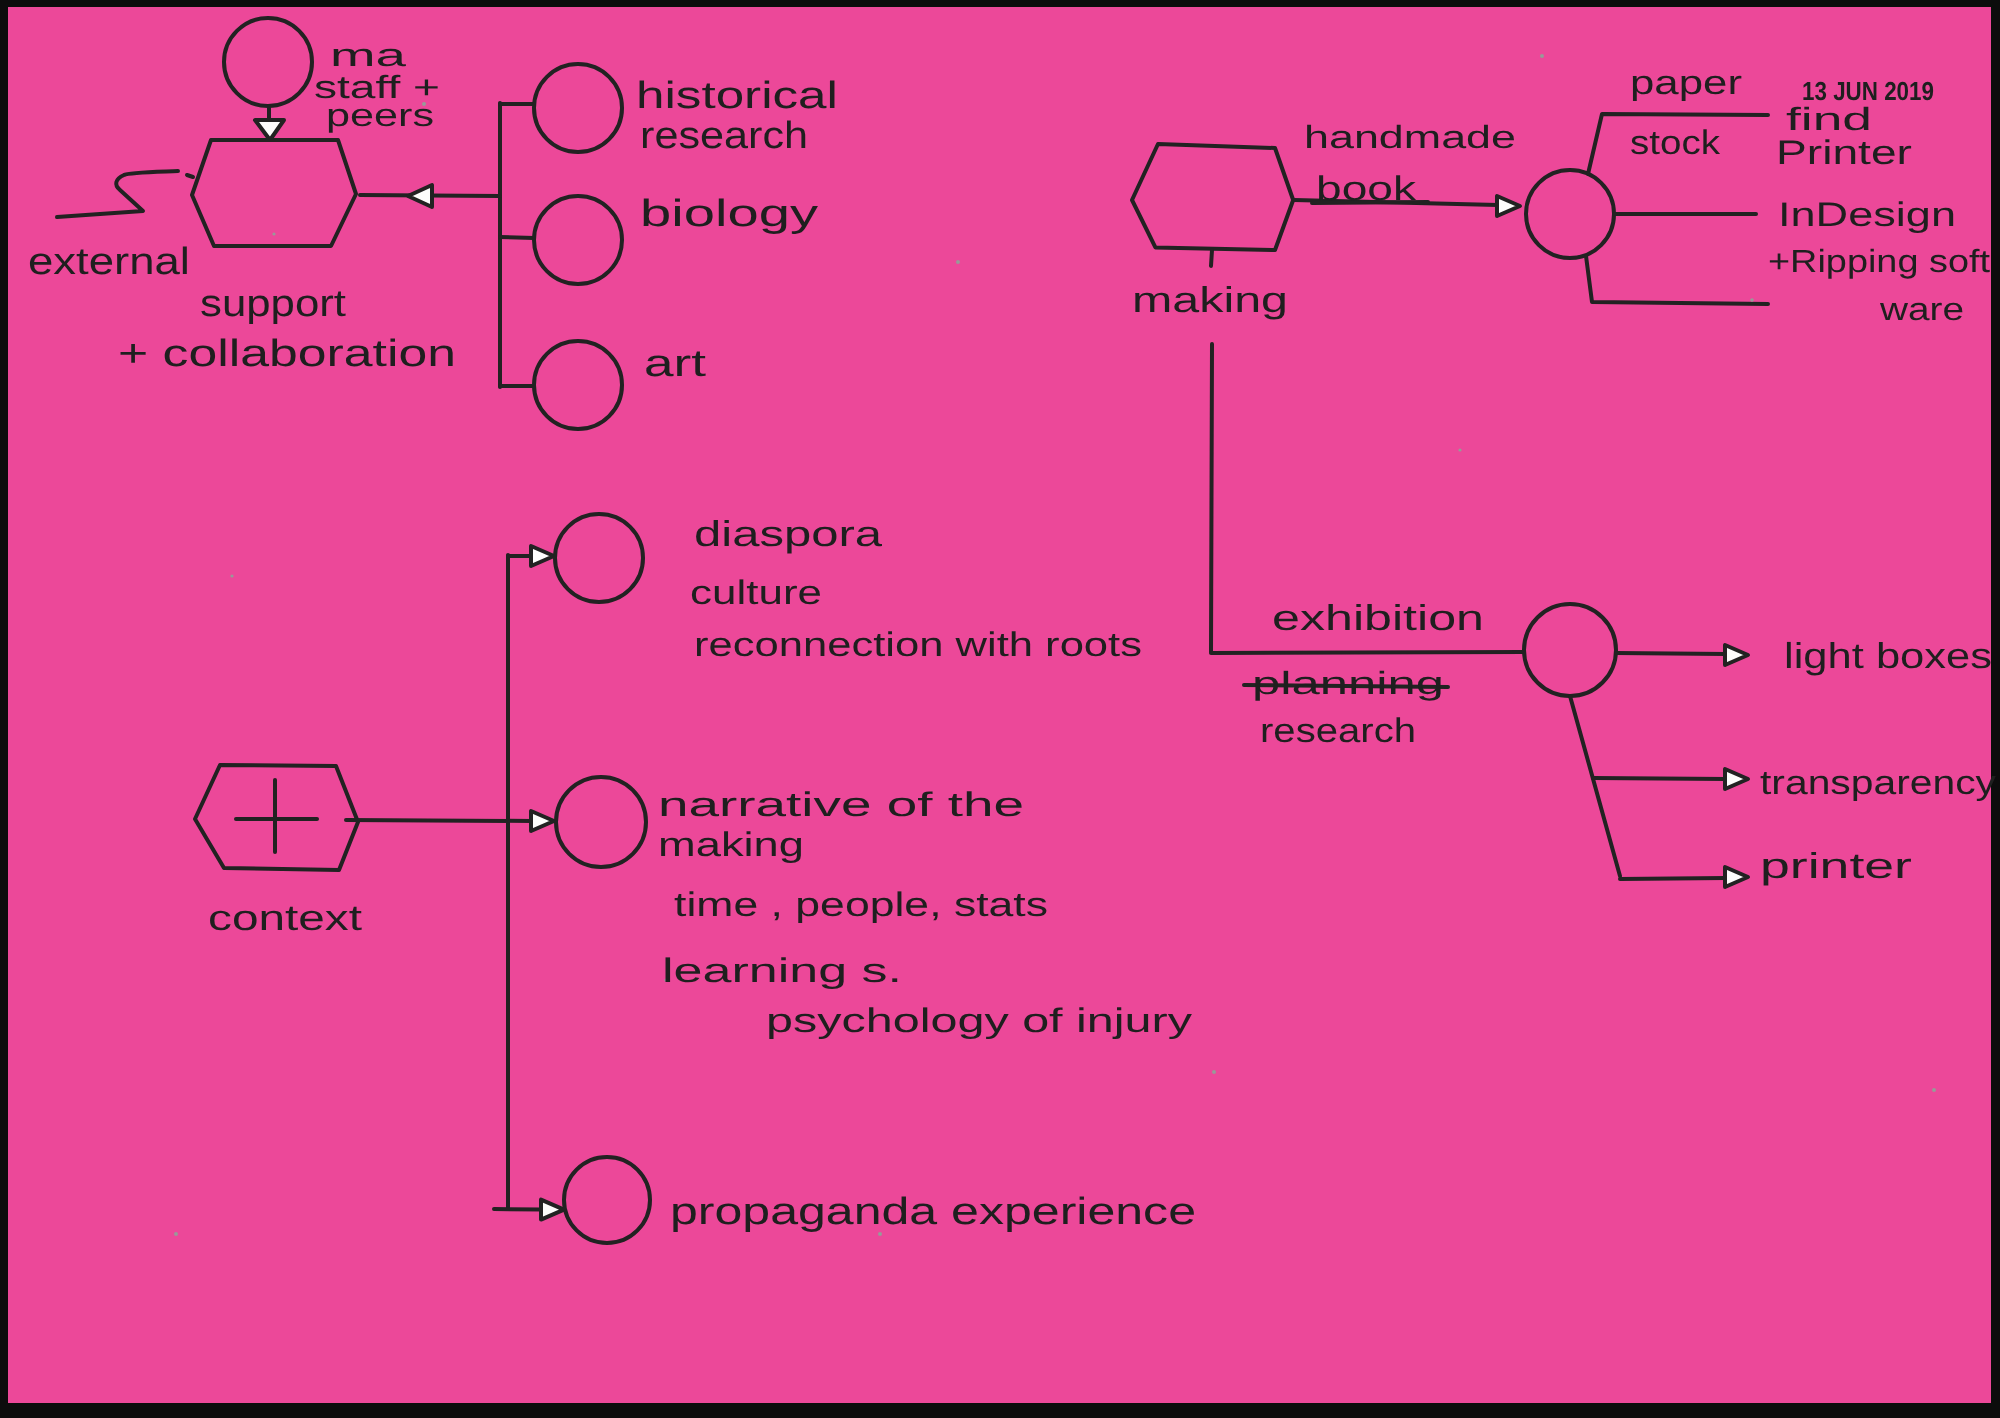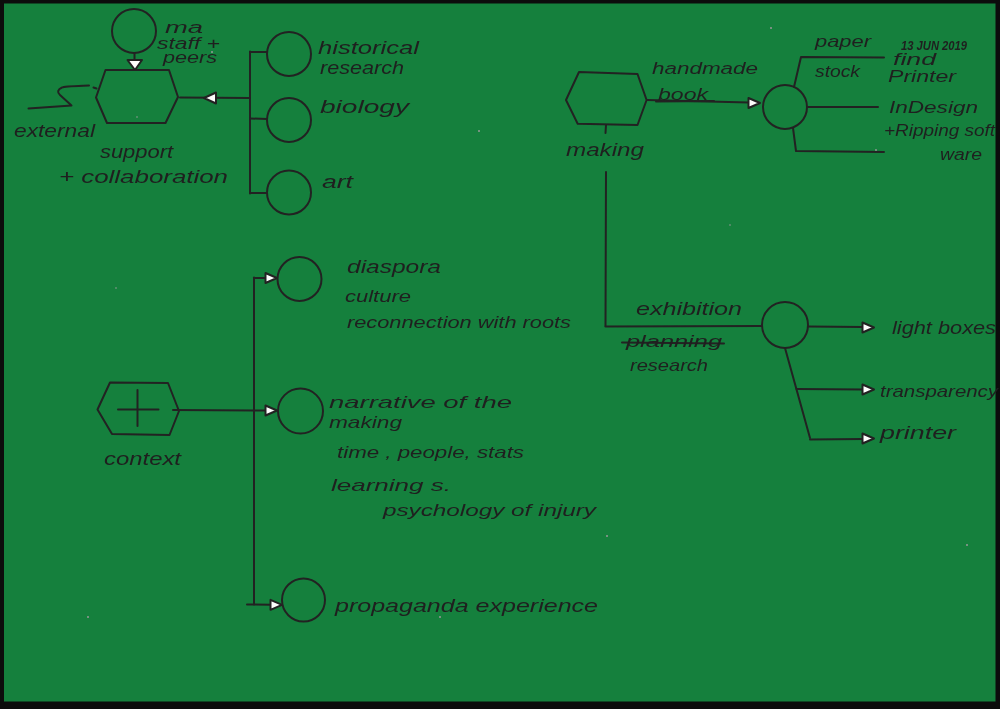--- a/index.html
+++ b/index.html
@@ -1,16 +1,16 @@
 <!DOCTYPE html>
 <html><head>
 <meta charset="utf-8">
 <style>
 html,body{margin:0;padding:0;}
-.page{position:relative;width:1000px;height:709px;background:#15803d;overflow:hidden;font-style:italic;}
+.page{position:relative;width:1000px;height:709px;background:#ec4899;overflow:hidden;}
 svg{position:absolute;top:0;left:0;display:block;}
 text{font-family:"Liberation Sans",sans-serif;fill:#1f1f1f;}
 </style>
 </head>
 <body>
 <div class="page">
 <svg width="1000" height="709" viewBox="0 0 1000 709">
 
   <rect x="0" y="0" width="1000" height="3.5" fill="#0c0c0c"></rect>
   <rect x="0" y="0" width="4" height="709" fill="#0c0c0c"></rect>

